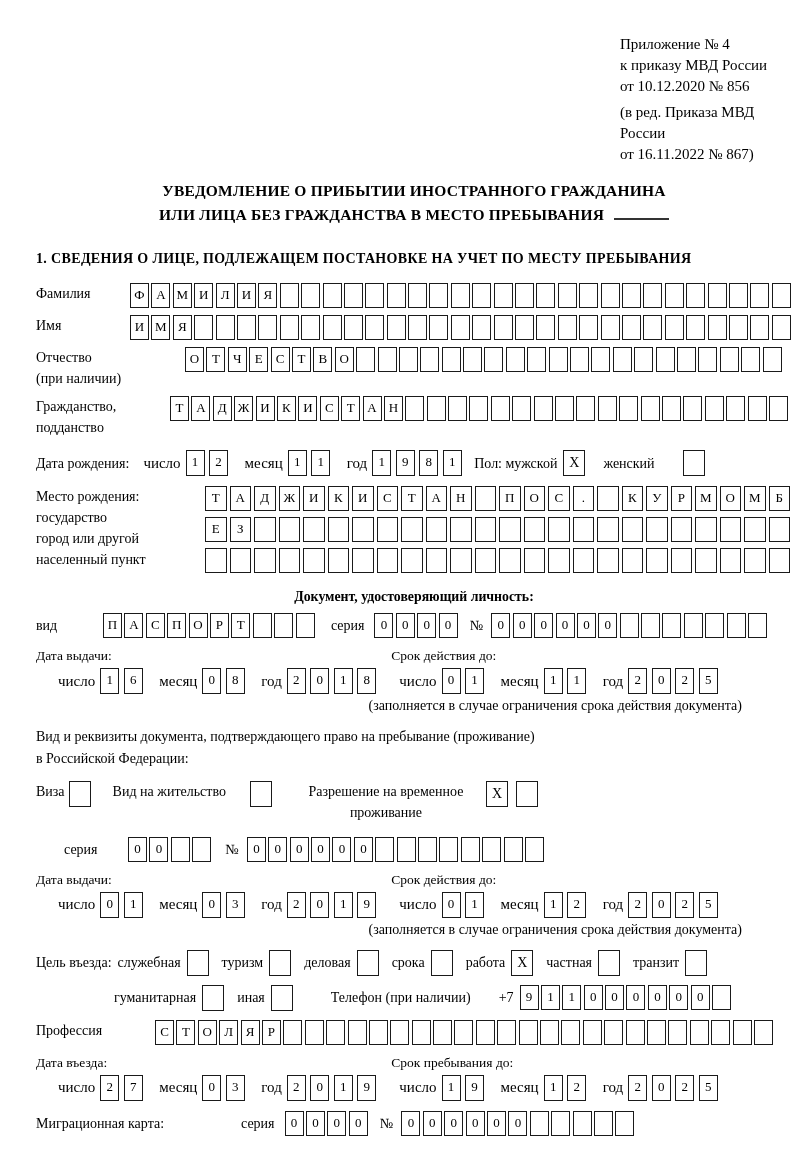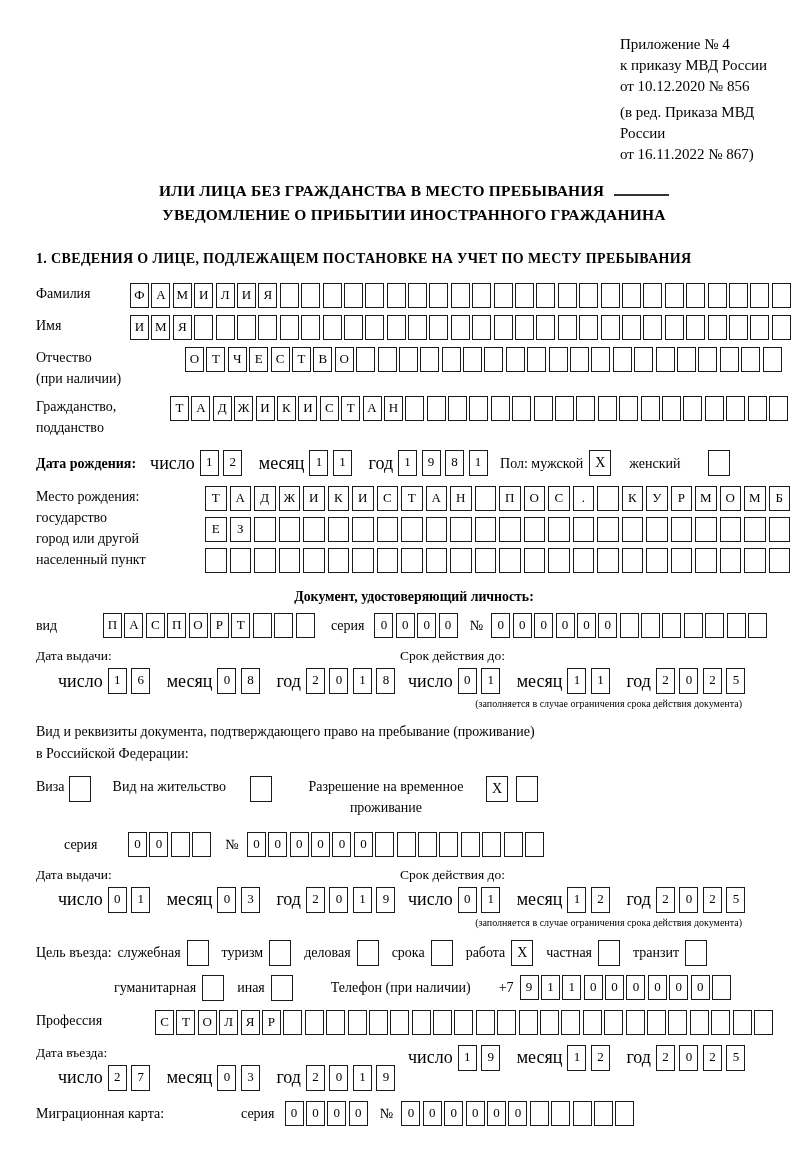--- a/index.html
+++ b/index.html
@@ -32,24 +32,24 @@
     box-sizing:border-box; display:inline-block; flex:0 0 auto;
     width:22px; height:26px; border:1.6px solid #1a1a1a;
     text-align:center; font-size:14px; line-height:23px;
   }
   
   .daterow { display:flex; margin:10px 0 4px 0; }
   .dg-left { flex:0 0 47%; } .dg-right { flex:1; }
   .dhead { text-align:left; font-size:13.5px; margin-bottom:4px; }
   .dline { display:flex; align-items:center; padding-left:22px; }
   .dg-right .dline { padding-left:8px; }
-  .dlabel { margin-right:5px; font-size:18px; }
+  .dlabel { margin-right:5px; font-size:15px; }
   .ml12 { margin-left:12px; }
   .dcells .cell { margin-right:4.5px; height:26px; line-height:22px; }
-  .note { text-align:right; padding-right:50px; font-size:10px; margin:3px 0 12px 0; }
+  .note { text-align:right; padding-right:50px; font-size:14px; margin:3px 0 12px 0; }
   
   .permitrow { display:flex; align-items:flex-start; margin:10px 0 14px 0; }
   .permitrow .opt-label { line-height:1.5; }
   .ctr { text-align:center; }
   
   .prow { display:flex; align-items:center; margin-bottom:9px; flex-wrap:nowrap; }
   .prow .pl { margin-right:6px; }
   .prow .gap { margin-left:13px; }
   .hgroup { font-weight:bold; text-align:center; font-size:13.8px; margin:10px 0 8px 0; }
   .plain { margin:10px 0 4px 0; line-height:1.6; }
@@ -62,22 +62,22 @@
   <div class="appendix">
     <div>Приложение № 4</div>
     <div>к приказу МВД России</div>
     <div>от 10.12.2020 № 856</div>
     <div class="rev">(в ред. Приказа МВД России</div>
     <div>от 16.11.2022 № 867)</div>
   </div>
 
 
   <div class="title">
+    <div>УВЕДОМЛЕНИЕ О ПРИБЫТИИ ИНОСТРАННОГО ГРАЖДАНИНА</div>
     <div><span>ИЛИ ЛИЦА БЕЗ ГРАЖДАНСТВА В МЕСТО ПРЕБЫВАНИЯ</span><span class="blank-underline"></span></div>
-    <div>УВЕДОМЛЕНИЕ О ПРИБЫТИИ ИНОСТРАННОГО ГРАЖДАНИНА</div>
   </div>
 
   <div class="sec-heading">1. СВЕДЕНИЯ О ЛИЦЕ, ПОДЛЕЖАЩЕМ ПОСТАНОВКЕ НА УЧЕТ ПО МЕСТУ ПРЕБЫВАНИЯ</div>
 
   <div class="frow">
     <div class="flabel lw94">Фамилия</div>
     <div class="boxes">
         <span class="cell">Ф</span>
         <span class="cell">А</span>
         <span class="cell">М</span>
@@ -218,21 +218,21 @@
         <span class="cell"></span>
         <span class="cell"></span>
         <span class="cell"></span>
         <span class="cell"></span>
         <span class="cell"></span>
         <span class="cell"></span>
       </div>
   </div>
 
   <div class="frow" style="align-items:center; margin-top:12px;">
-    <span class="flabel" style="margin-right:14px;font-weight:bold;">Дата рождения:</span>
+    <span class="flabel" style="margin-right:14px;">Дата рождения:</span>
     <span class="dlabel">число</span>
     <div class="boxes dcells">
         <span class="cell">1</span>
         <span class="cell">2</span>
       </div>
     <span class="dlabel ml12">месяц</span>
     <div class="boxes dcells">
         <span class="cell">1</span>
         <span class="cell">1</span>
       </div>
@@ -607,20 +607,21 @@
         <span class="dlabel ml12">год</span>
         <div class="boxes dcells">
             <span class="cell">2</span>
             <span class="cell">0</span>
             <span class="cell">1</span>
             <span class="cell">9</span>
           </div>
       </div>
     </div>
     <div class="dg-right">
+      <div class="dhead">Срок пребывания до:</div>
       <div class="dline">
         <span class="dlabel">число</span>
         <div class="boxes dcells">
             <span class="cell">1</span>
             <span class="cell">9</span>
           </div>
         <span class="dlabel ml12">месяц</span>
         <div class="boxes dcells">
             <span class="cell">1</span>
             <span class="cell">2</span>

